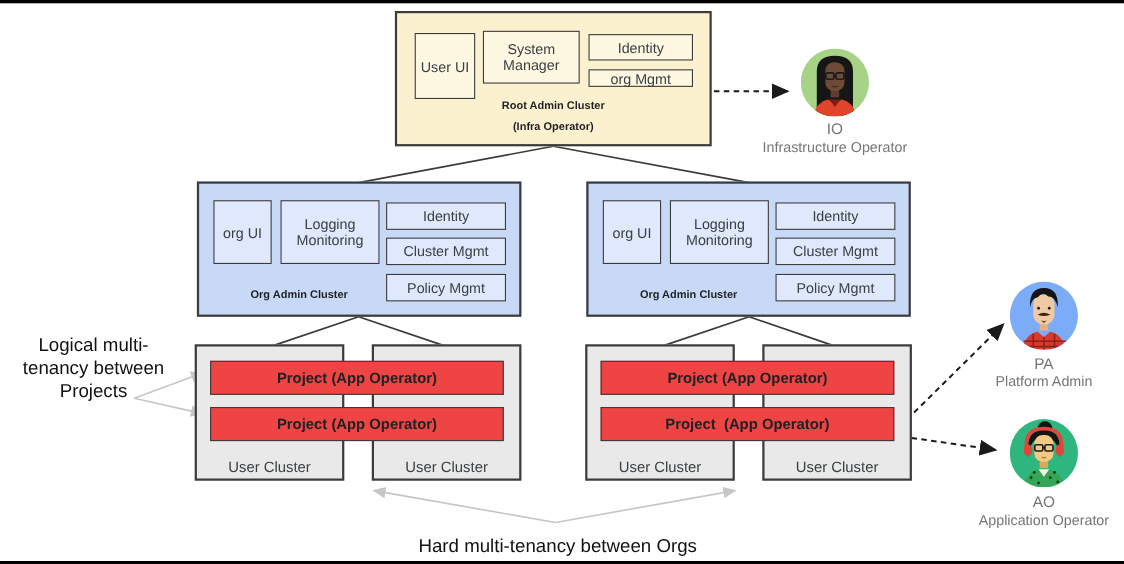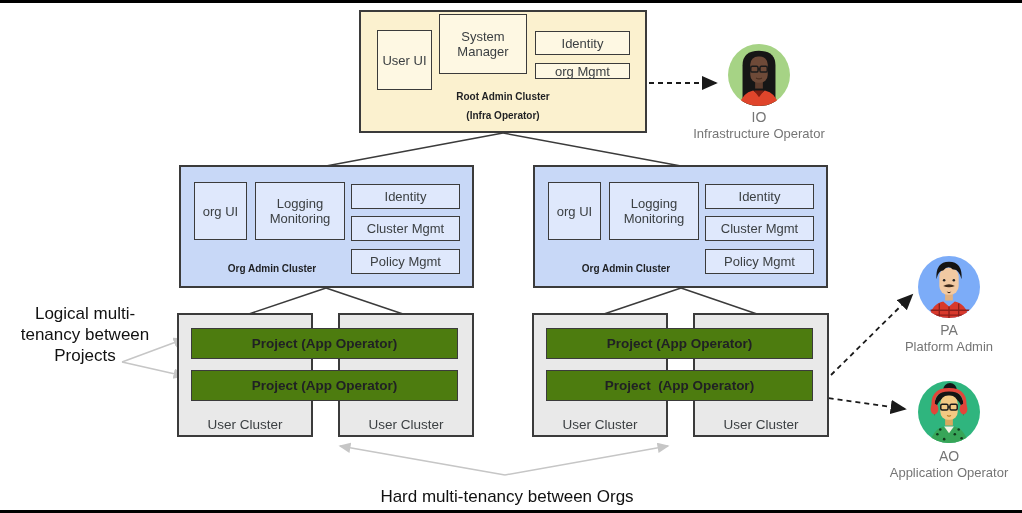--- a/index.html
+++ b/index.html
@@ -19,21 +19,21 @@
   .ibox { position:absolute; border:1.5px solid #3B3B3B; display:flex; align-items:center;
           justify-content:center; text-align:center; font-size:13px; color:#3C4043; line-height:15px; }
   .root-ibox { background:#FEF8E3; }
   .org-ibox  { background:#DFE8FC; }
 
   .cluster-title { position:absolute; text-align:center; font-weight:700; font-size:10px;
                    color:#1F2023; line-height:19px; }
   .root-title { left:0; right:0; bottom:6px; }
   .org-title  { left:26px; bottom:8px; width:130px; }
 
-  .project-bar { position:absolute; top:0; width:267px; height:31px; background:#4d7c0f;
+  .project-bar { position:absolute; top:0; width:267px; height:31px; background:#ef4444;
                  border:1.5px solid #3B3B3B; display:flex; align-items:center; justify-content:center;
                  font-weight:700; font-size:13.5px; color:#202124; white-space:pre; }
   .uc-label { position:absolute; left:0; right:0; bottom:3px; text-align:center;
               font-size:13.5px; color:#3C4043; }
 
   .annotation { position:absolute; font-weight:400; color:#111; text-align:center; }
   .annotation-left { left:10px; top:303px; width:150px; font-size:17px; line-height:21px; }
   .annotation-bottom { left:307px; top:487px; width:400px; font-size:17px; }
 
   .avatar { position:absolute; width:62px; height:62px; }
@@ -80,21 +80,21 @@
 
     <g stroke="#1A1A1A" stroke-width="1.8" stroke-dasharray="5,4">
       <path d="M649,83 L716,83" fill="none" marker-end="url(#arrow-black)"></path>
       <path d="M831,375 L912,295" fill="none" marker-end="url(#arrow-black)"></path>
       <path d="M793,393 L905,409" fill="none" marker-end="url(#arrow-black)"></path>
     </g>
   </svg>
 
   <div class="bigbox root-cluster">
     <div class="ibox root-ibox" style="left:16px; top:18px; width:55px; height:60px;">User UI</div>
-    <div class="ibox root-ibox" style="left:78px; top:2px; width:88px; height:60px;">System Manager</div>
+    <div class="ibox root-ibox" style="left:78px; top:16px; width:88px; height:48px;">System Manager</div>
     <div class="ibox root-ibox" style="left:174px; top:19px; width:95px; height:24px;">Identity</div>
     <div class="ibox root-ibox" style="left:174px; top:51px; width:95px; height:16px;">org Mgmt</div>
     <div class="cluster-title root-title">
       <div>Root Admin Cluster</div>
       <div>(Infra Operator)</div>
     </div>
   </div>
 
   <div class="bigbox org-cluster org-left">
     <div class="ibox org-ibox" style="left:13px; top:15px; width:53px; height:58px;">org UI</div>

